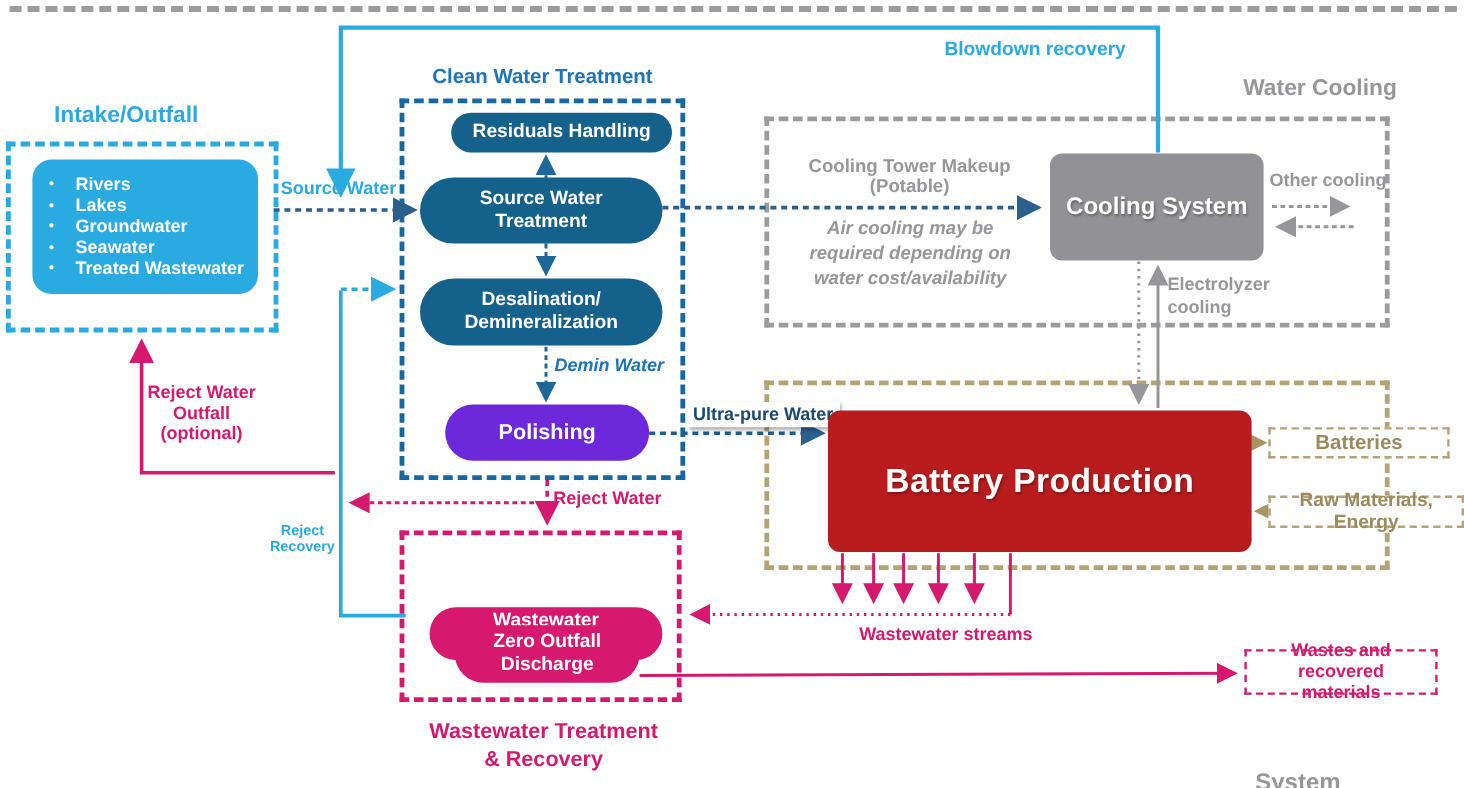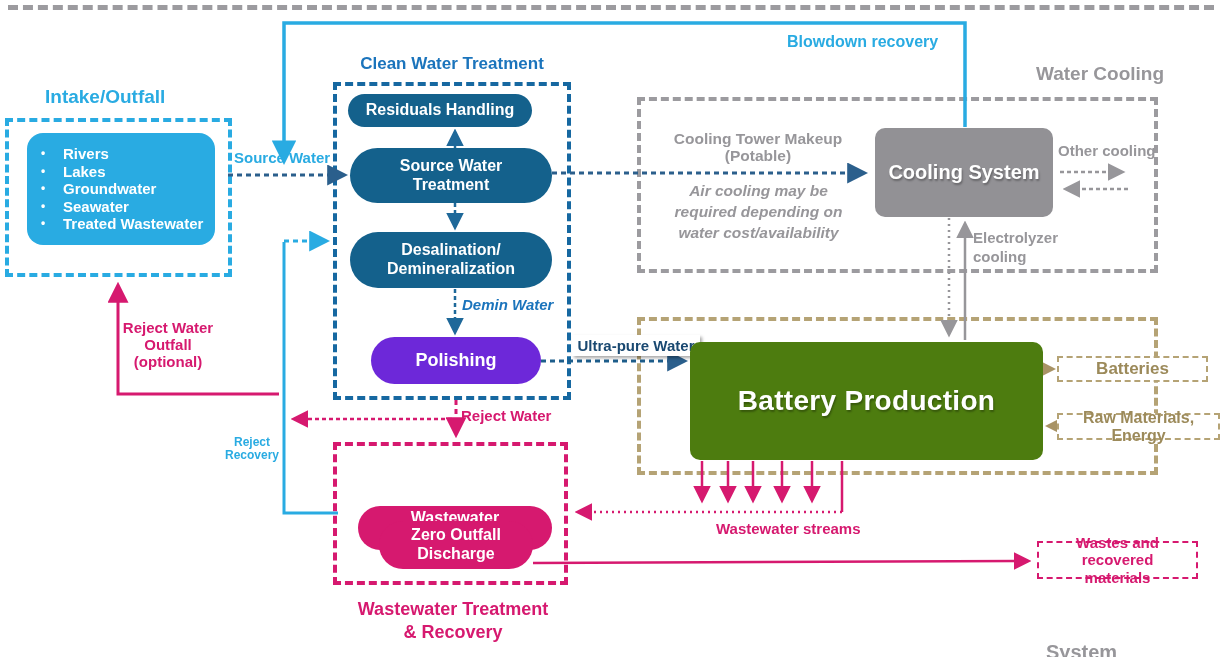--- a/index.html
+++ b/index.html
@@ -18,21 +18,21 @@
   .box-battery{border-color:#B5A375;}
   
   .pill{position:absolute;display:flex;align-items:center;justify-content:center;
         color:#fff;text-align:center;line-height:1.18;font-size:16px;}
   .pill-blue{background:#14618C;}
   .pill-polish{background:#6d28d9;}
   .pill-pink{background:#D6196F;}
   .block{position:absolute;display:flex;align-items:center;justify-content:center;
          color:#fff;text-align:center;border-radius:10px;text-shadow:1px 2px 2px rgba(0,0,0,.3);}
   .block-gray{background:#929195;font-size:20px;}
-  .block-tan{background:#4d7c0f;font-size:28px;letter-spacing:.3px;}
+  .block-tan{background:#b91c1c;font-size:28px;letter-spacing:.3px;}
   
   .chip{position:absolute;display:flex;align-items:center;justify-content:center;
         background:#fff;text-align:center;}
   .chip-tan{border:2px dashed #B5A375;color:#9C8A5A;font-size:17px;}
   .chip-pink{border:2px dashed #D6196F;color:#D6196F;font-size:15px;line-height:1.15;}
   .chip-white{box-shadow:2px 2px 3px rgba(0,0,0,.35);color:#1A4971;font-size:15px;}
   
   .lbl{position:absolute;line-height:1.12;}
   .lbl-lightblue{color:#29ABE2;}
   .lbl-blue{color:#1B74BC;}
@@ -142,21 +142,21 @@
         <span class="dot">•</span>
         <span class="txt">Seawater</span>
       </div>
     <div class="intake-item">
         <span class="dot">•</span>
         <span class="txt">Treated Wastewater</span>
       </div>
   </div>
 
   <div class="lbl lbl-blue center" style="left:333px;top:54px;width:238px;font-size:17px;">Clean Water Treatment</div>
-  <div class="pill pill-blue" style="left:348px;top:94px;width:184px;height:33px;border-radius:17px;">
+  <div class="pill pill-blue" style="left:376px;top:94px;width:184px;height:33px;border-radius:17px;">
       <span class="pre">Residuals Handling</span>
     </div>
   <div class="pill pill-blue" style="left:350px;top:148px;width:202px;height:55px;border-radius:28px;">
       <span class="pre">Source Water
 Treatment</span>
     </div>
   <div class="pill pill-blue" style="left:350px;top:232px;width:202px;height:56px;border-radius:28px;">
       <span class="pre">Desalination/
 Demineralization</span>
     </div>

